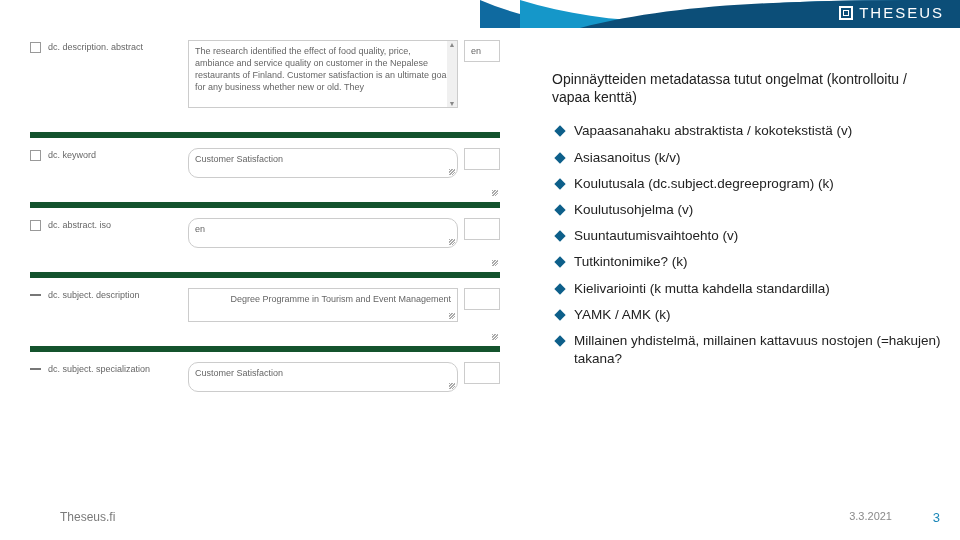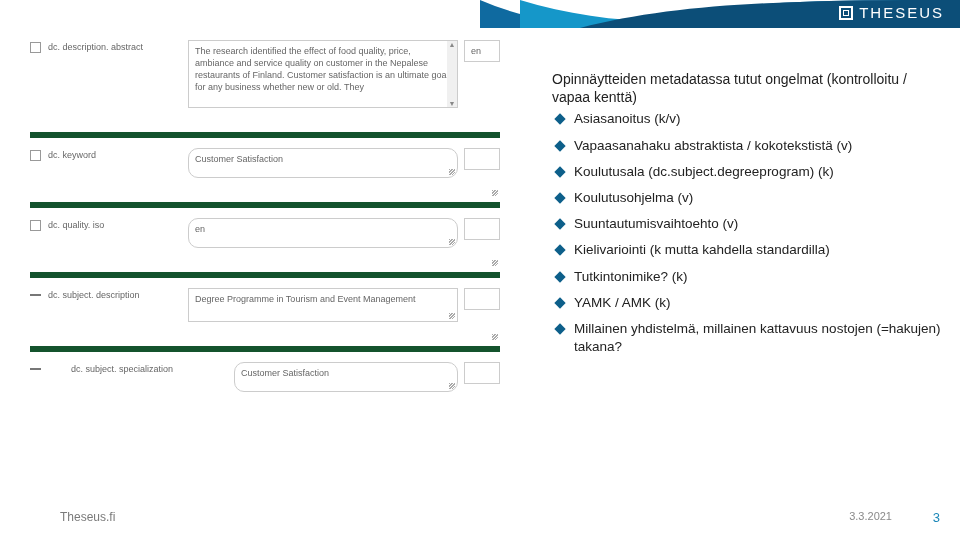--- a/index.html
+++ b/index.html
@@ -28,21 +28,21 @@
   .txt-box.multi { height: 68px; overflow: hidden; }
   .lang-box { width: 36px; height: 22px; }
   .scrollbar { position: absolute; top: 0; right: 0; width: 10px; height: 100%; background: #f0f0f0; display: flex; flex-direction: column; justify-content: space-between; align-items: center; }
   .scroll-arrow { font-size: 7px; color: #888; line-height: 1; }
   .resize-handle { position: absolute; right: 2px; bottom: 2px; width: 8px; height: 8px; }
   .resize-handle::before { content: ""; position: absolute; right: 0; bottom: 0; width: 6px; height: 6px; background: repeating-linear-gradient(135deg, #aaa, #aaa 1px, transparent 1px, transparent 2px); }
   .row-below { position: absolute; left: 158px; right: 0; bottom: 4px; height: 12px; }
 
   
   .content { position: absolute; top: 70px; left: 552px; width: 390px; color: #222; }
-  .heading { font-size: 14px; line-height: 1.3; margin-bottom: 4px; font-weight: 400; }
+  .heading { font-size: 14px; line-height: 1.3; margin-bottom: 16px; font-weight: 400; }
   .bullets { list-style: none; }
   .bullets li { position: relative; padding-left: 22px; font-size: 13.5px; line-height: 1.35; margin-bottom: 8px; }
   .bullets li::before { content: ""; position: absolute; left: 4px; top: 5px; width: 8px; height: 8px; background: #0d5f8a; transform: rotate(45deg); }
 
   
   .footer { position: absolute; bottom: 16px; left: 0; width: 100%; display: flex; }
   .footer-site { margin-left: 60px; color: #7a7a7a; font-size: 12px; }
   .footer-date { position: absolute; right: 68px; color: #8a8a8a; font-size: 11px; }
   .footer-page { position: absolute; right: 20px; color: #1b87b8; font-size: 13px; }
 </style>
@@ -102,76 +102,76 @@
       </div>
       <div class="row-below">
           <div class="resize-handle" style="right:2px;"></div>
         </div>
     </div>
 
     <div class="form-row">
       <div class="chk">
           <div class="chk-box"></div>
         </div>
-      <div class="fld-label">dc. quality. iso</div>
+      <div class="fld-label">dc. abstract. iso</div>
       <div class="fld-input-wrap">
         <div class="txt-box single" style="flex:1;">
           <span>en</span>
           <div class="resize-handle"></div>
         </div>
         <div class="txt-box lang-box"></div>
       </div>
       <div class="row-below">
           <div class="resize-handle" style="right:2px;"></div>
         </div>
     </div>
 
     <div class="form-row">
       <div class="chk">
           <div class="chk-dash"></div>
         </div>
       <div class="fld-label">dc. subject. description</div>
       <div class="fld-input-wrap">
-        <div class="txt-box" style="flex:1; height:34px;">
+        <div class="txt-box" style="flex:1; height:34px;text-align:right;">
           <span>Degree Programme in Tourism and Event Management</span>
           <div class="resize-handle"></div>
         </div>
         <div class="txt-box lang-box"></div>
       </div>
       <div class="row-below">
           <div class="resize-handle" style="right:2px;"></div>
         </div>
     </div>
 
-    <div class="form-row" style="padding-bottom:10px;gap:23px;">
+    <div class="form-row" style="padding-bottom:10px;">
       <div class="chk">
           <div class="chk-dash"></div>
         </div>
       <div class="fld-label">dc. subject. specialization</div>
       <div class="fld-input-wrap">
         <div class="txt-box single" style="flex:1;">
           <span>Customer Satisfaction</span>
           <div class="resize-handle"></div>
         </div>
         <div class="txt-box lang-box"></div>
       </div>
     </div>
 
   </div>
 
   <div class="content">
     <div class="heading">Opinnäytteiden metadatassa tutut ongelmat (kontrolloitu / vapaa kenttä)</div>
     <ul class="bullets">
+      <li>Vapaasanahaku abstraktista / kokotekstistä (v)</li>
       <li>Asiasanoitus (k/v)</li>
-      <li>Vapaasanahaku abstraktista / kokotekstistä (v)</li>
       <li>Koulutusala (dc.subject.degreeprogram) (k)</li>
       <li>Koulutusohjelma (v)</li>
       <li>Suuntautumisvaihtoehto (v)</li>
+      <li>Tutkintonimike? (k)</li>
       <li>Kielivariointi (k mutta kahdella standardilla)</li>
-      <li>Tutkintonimike? (k)</li>
       <li>YAMK / AMK (k)</li>
       <li>Millainen yhdistelmä, millainen kattavuus nostojen (=hakujen) takana?</li>
     </ul>
   </div>
 
   <div class="footer">
     <span class="footer-site">Theseus.fi</span>
     <span class="footer-date">3.3.2021</span>
     <span class="footer-page">3</span>
   </div>

